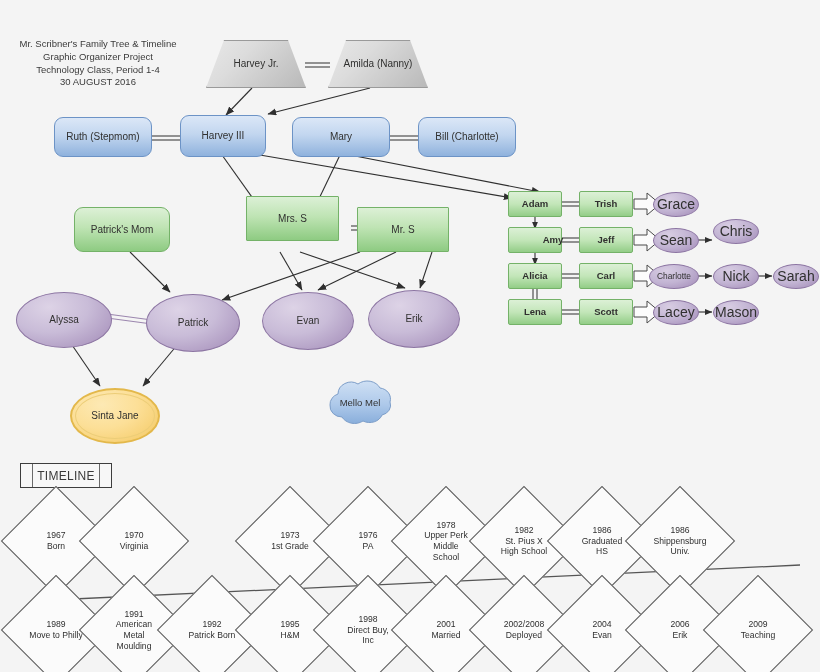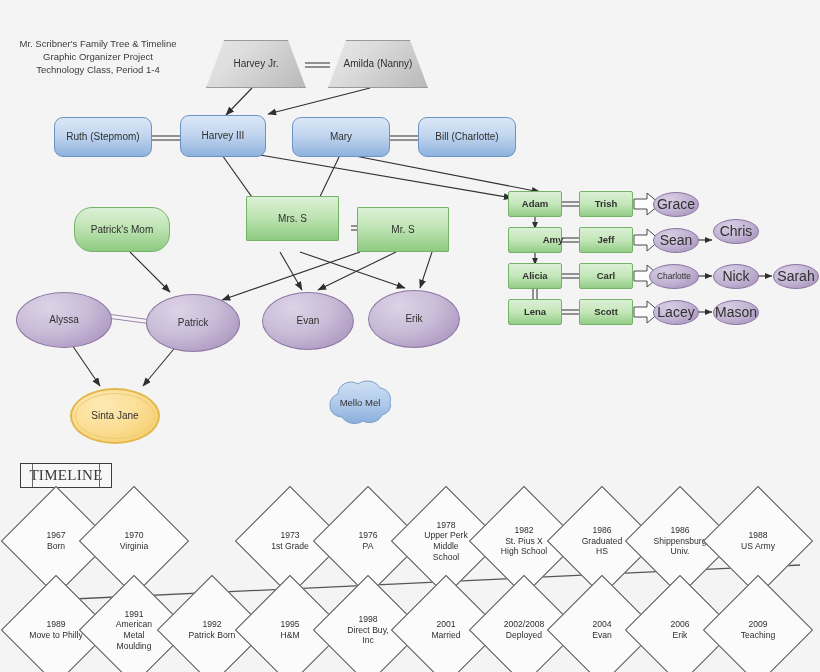--- a/index.html
+++ b/index.html
@@ -32,21 +32,21 @@
   
   .blue-box{
     background:linear-gradient(180deg,#dbe7f7 0%,#c2d6ef 45%,#8fb2dd 100%);
     border:1px solid #6c93c6;
     border-radius:9px;
   }
   
   .green-round{
     background:linear-gradient(180deg,#dcf0d6 0%,#bfe4b4 45%,#8ecb82 100%);
     border:1px solid #74b268;
-    border-radius:18px;
+    border-radius:9px;
   }
   .green-box{
     background:linear-gradient(180deg,#dcf0d6 0%,#bfe4b4 45%,#8ecb82 100%);
     border:1px solid #74b268;
     border-radius:1px;
   }
   .green-small{
     background:linear-gradient(180deg,#dcf0d6 0%,#c3e6b9 50%,#93cd87 100%);
     border:1px solid #74b268;
     border-radius:2px;
@@ -82,21 +82,21 @@
 
   
   .block-arrow{position:absolute;}
 
   
   #timeline-box{
     position:absolute;left:20px;top:463px;width:92px;height:25px;
     border:1.5px solid #3d3d3d;background:#f7f7f7;box-sizing:border-box;
     display:flex;align-items:center;justify-content:center;
   }
-  #timeline-box .tl-lbl{font-size:15px;color:#3a3a3a;letter-spacing:.3px;font-family:Liberation Serif, serif;}
+  #timeline-box .tl-lbl{font-size:12px;color:#3a3a3a;letter-spacing:.3px;}
   #timeline-box .divider{position:absolute;top:0;bottom:0;width:0;border-left:1px solid #6a6a6a;}
   #timeline-box .divider.d1{left:11px;}
   #timeline-box .divider.d2{right:11px;}
 
   
   .diamond-wrap{position:absolute;width:78px;height:78px;}
   .diamond-shape{
     position:absolute;left:0;top:0;width:78px;height:78px;
     background:#fbfbfb;border:1px solid #555;
     transform:rotate(45deg);
@@ -111,20 +111,21 @@
 </style>
 </head>
 <body>
 
 <div id="canvas">
 
   <div id="title-block">
     <div>Mr. Scribner's Family Tree &amp; Timeline</div>
     <div>Graphic Organizer Project</div>
     <div>Technology Class, Period 1-4</div>
+    <div>30 AUGUST 2016</div>
   </div>
 
   <svg class="layer-svg" viewBox="0 0 820 672">
     <defs>
       <marker id="ah" markerWidth="9" markerHeight="9" refX="7.5" refY="3.2" orient="auto">
         <path d="M0,0 L8,3.2 L0,6.4 z" fill="#2f2f2f"></path>
       </marker>
       <marker id="ah-sm" markerWidth="8" markerHeight="8" refX="6.8" refY="2.8" orient="auto">
         <path d="M0,0 L7,2.8 L0,5.6 z" fill="#2f2f2f"></path>
       </marker>
@@ -408,25 +409,20 @@
     <span class="lbl">1986
 Graduated
 HS</span>
   </div>
   <div class="diamond-wrap" style="left:641px;top:502px;">
     <span class="diamond-shape"></span>
     <span class="lbl">1986
 Shippensburg
 Univ.</span>
   </div>
-  <div class="diamond-wrap" style="left:719px;top:502px;">
-    <span class="diamond-shape"></span>
-    <span class="lbl">1988
-US Army</span>
-  </div>
 
   <div class="diamond-wrap" style="left:17px;top:591px;">
     <span class="diamond-shape"></span>
     <span class="lbl">1989
 Move to Philly</span>
   </div>
   <div class="diamond-wrap" style="left:95px;top:591px;">
     <span class="diamond-shape"></span>
     <span class="lbl">1991
 American

